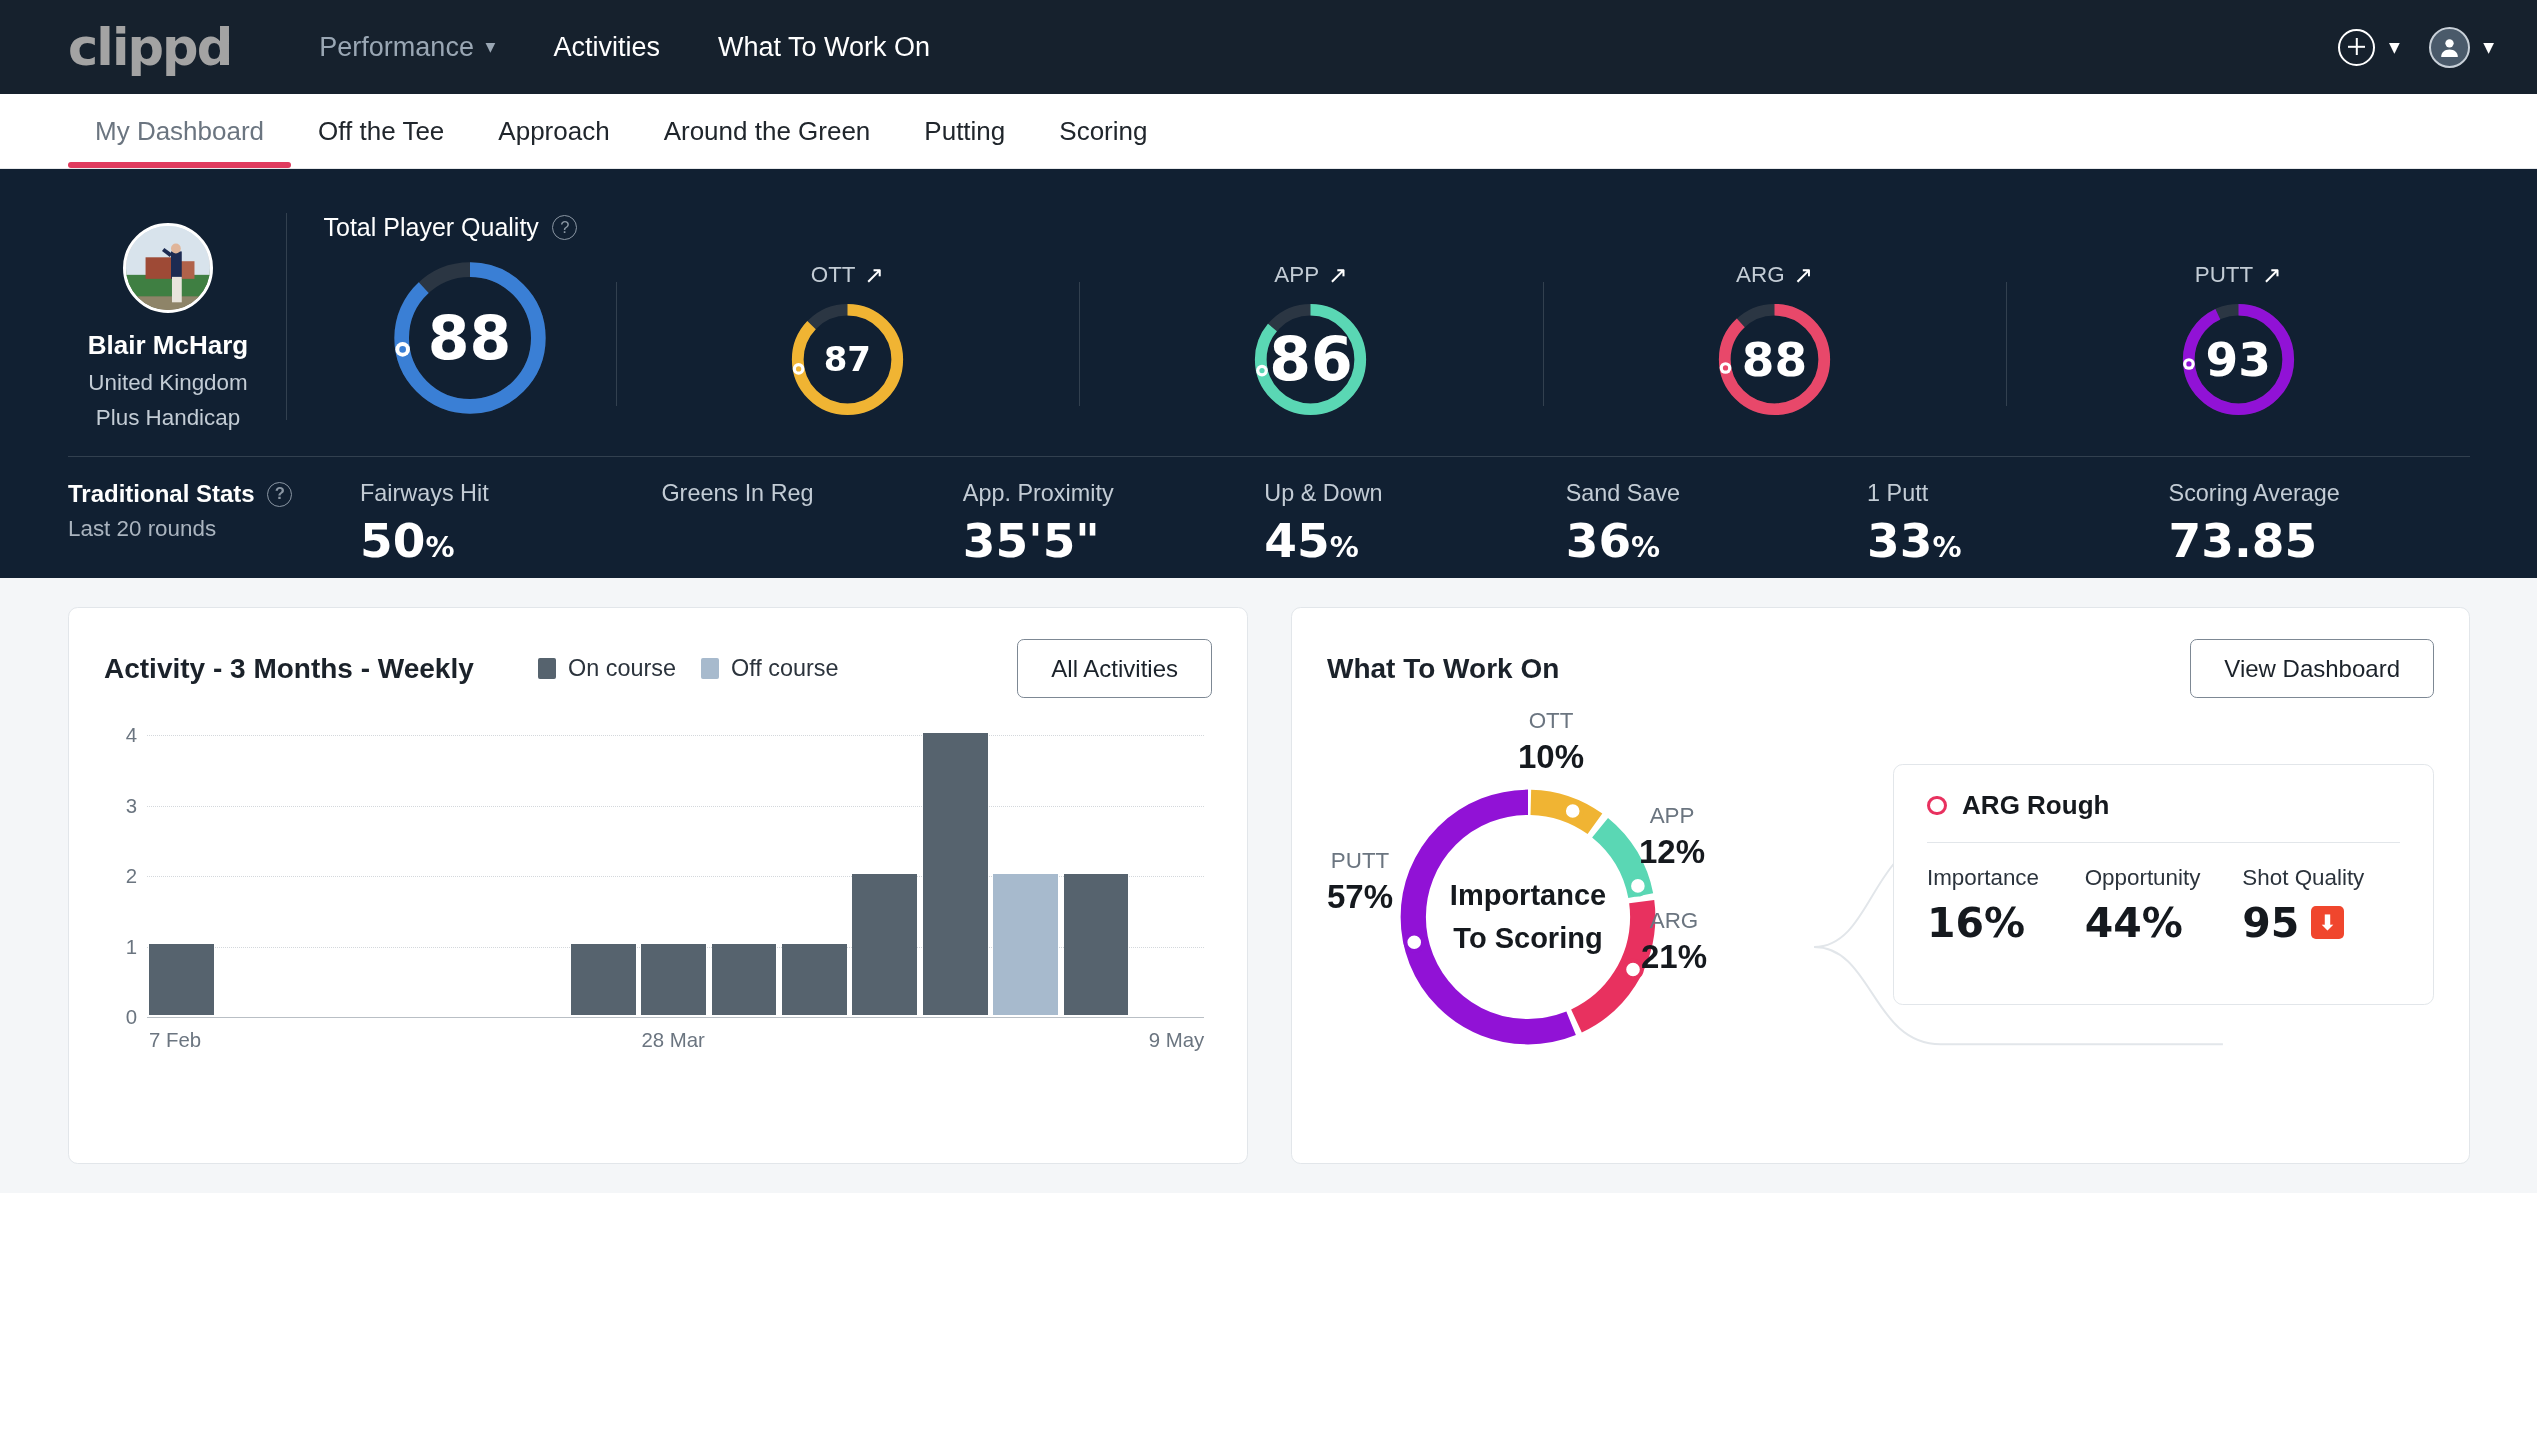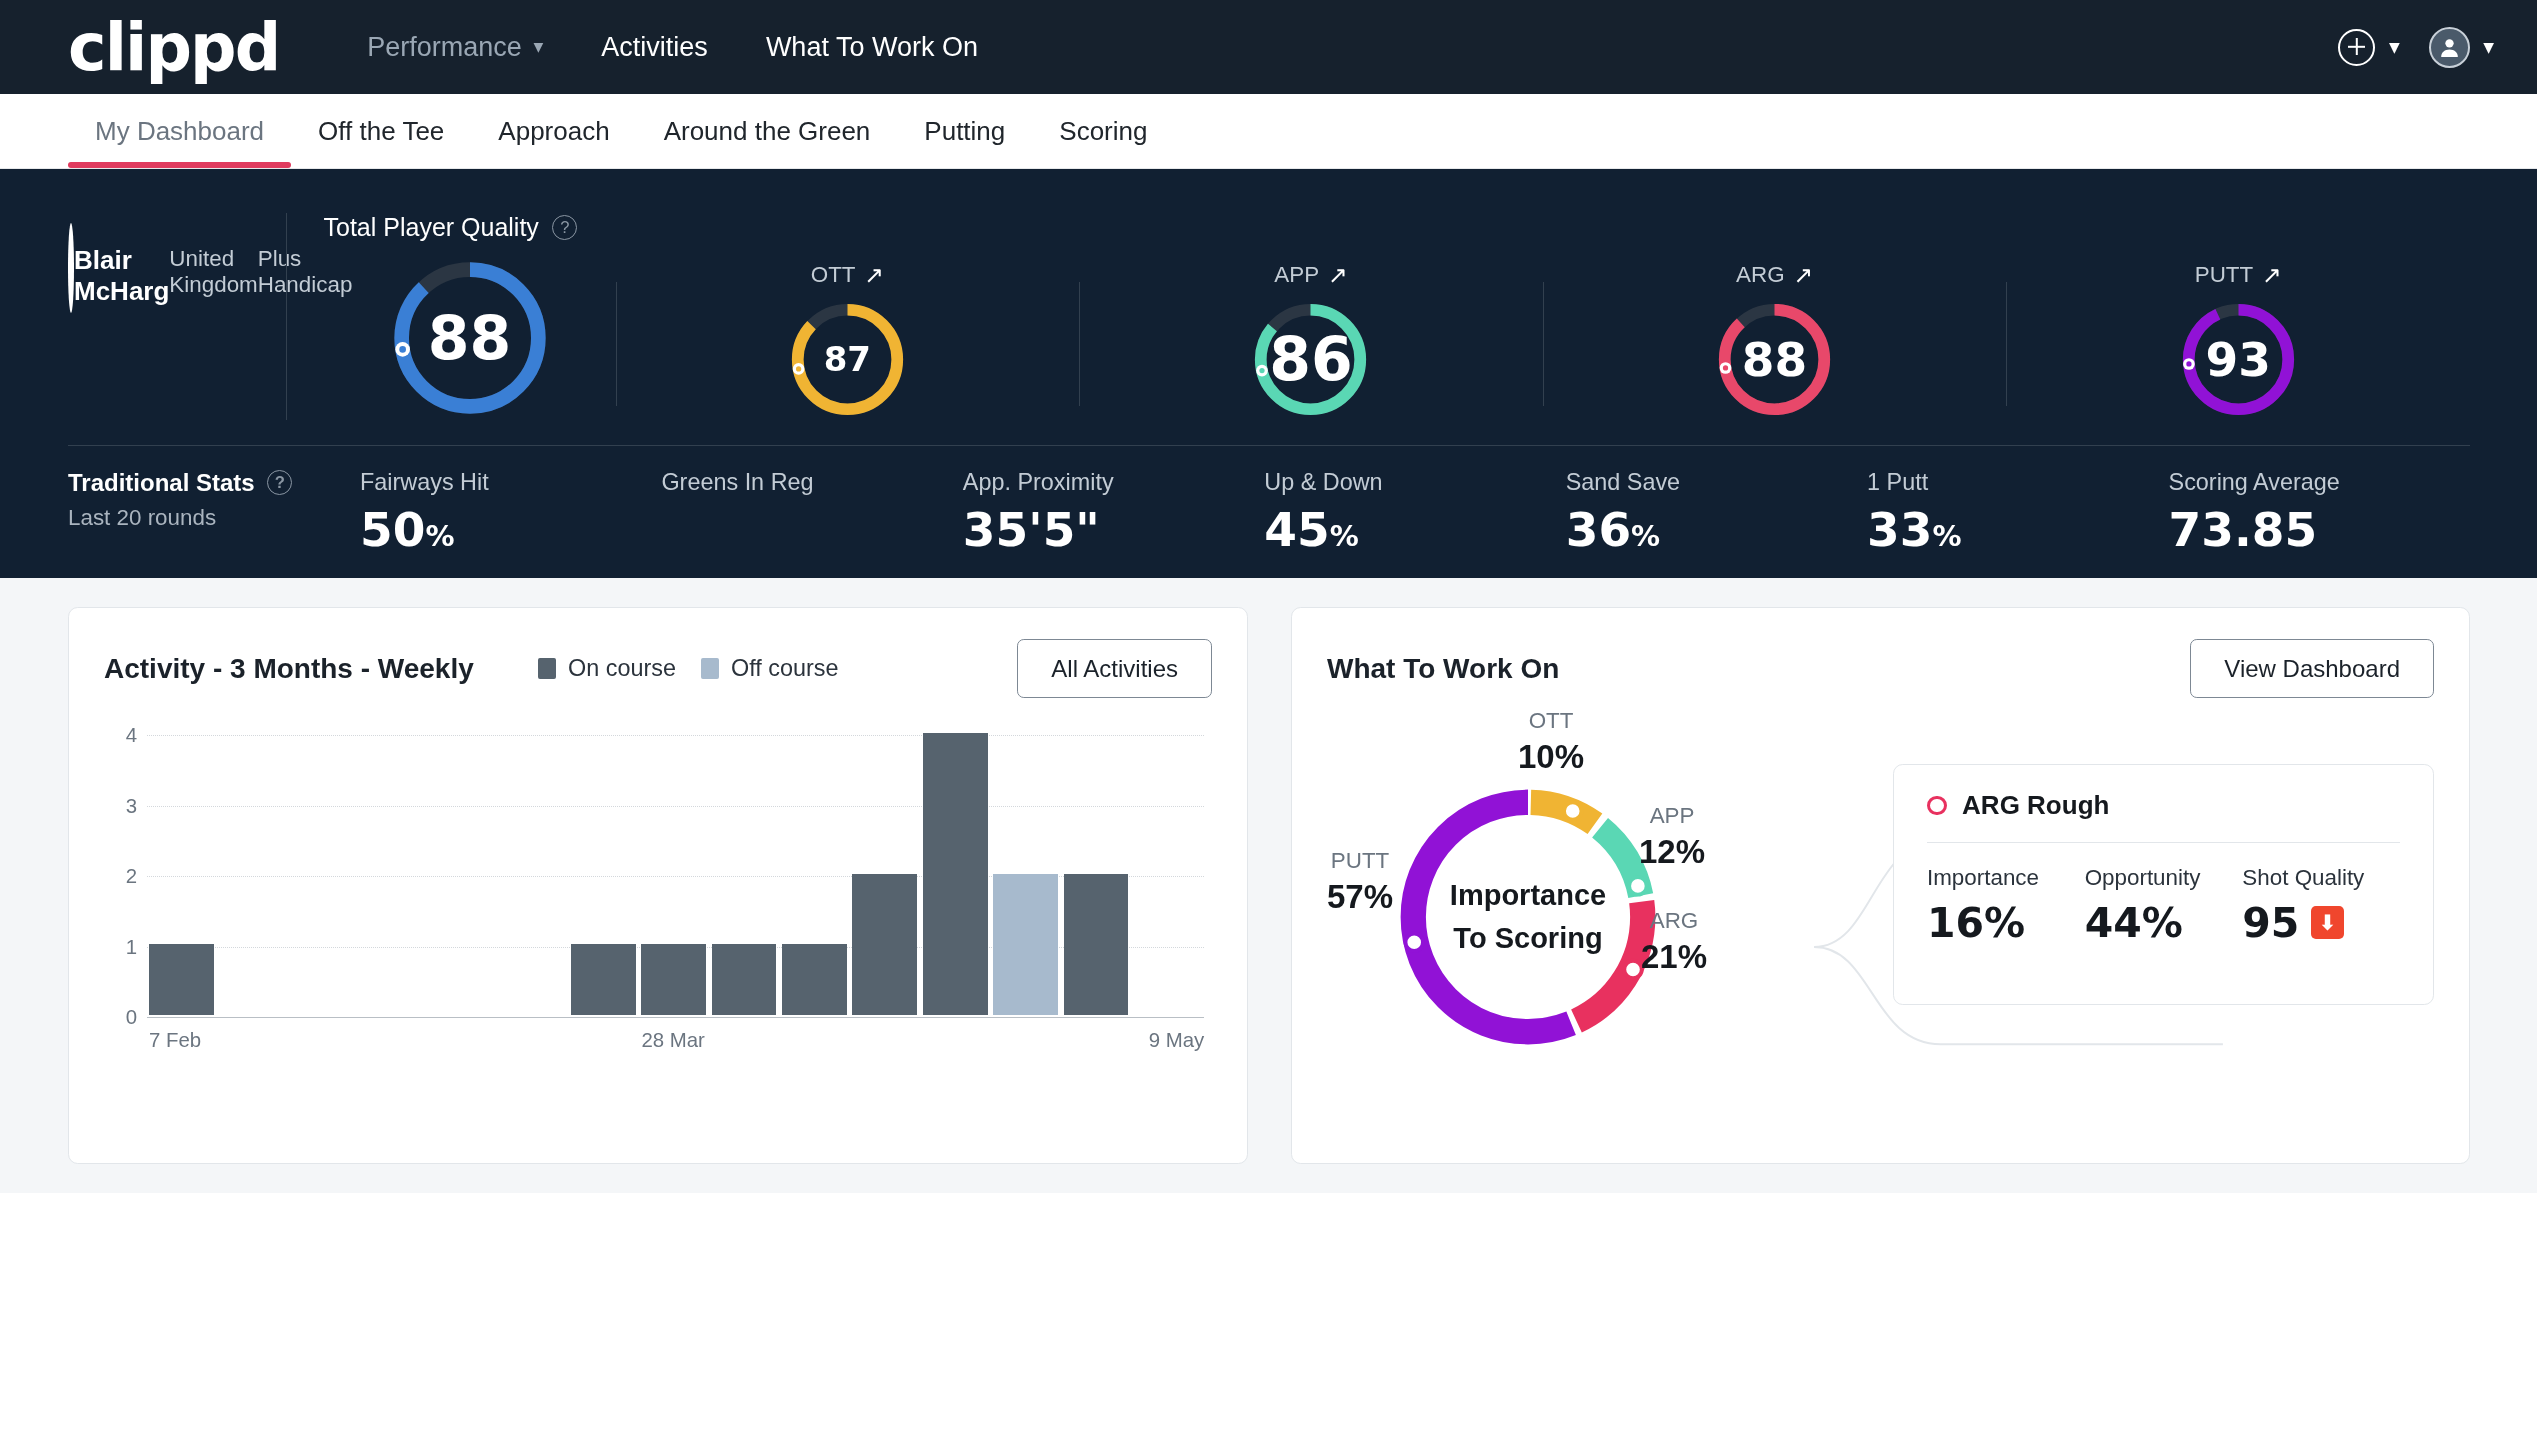--- a/index.html
+++ b/index.html
@@ -13,23 +13,23 @@
   
   .topnav {
     height: 94px;
     background: #16212d;
     display: flex;
     align-items: center;
     padding: 0 39px 0 68px;
     position: relative;
   }
   .logo {
-    font-size: 65px;
+    font-size: 51px;
     font-weight: bold;
-    color: #ffffff;
+    color: #a3a3a3;
     letter-spacing: -1.9px;
     margin-right: 88px;
     font-family: "DejaVu Sans", sans-serif;
   }
   .nav-items { display: flex; align-items: center; gap: 58px; }
   .nav-item {
     font-size: 27px;
     color: #ffffff;
     display: flex;
     align-items: center;
@@ -88,21 +88,21 @@
 
   
   .hero {
     background: #112032;
     padding: 44px 68px 37px 68px;
     height: 409px;
   }
   .hero-top { display: flex; align-items: flex-start; }
   .profile {
     width: 200px;
-    display: flex; flex-direction: row; align-items: center;
+    display: flex; flex-direction: column; align-items: center;
     padding-top: 9.7px;
   }
   .avatar-photo {
     width: 90px; height: 90px; border-radius: 50%;
     border: 3.9px solid #ffffff;
     overflow: hidden;
     position: relative;
     background: linear-gradient(#cfe0ee 0%, #e9d7cf 45%, #3f7a3f 60%, #7a7158 100%);
   }
   .avatar-photo svg { position: absolute; inset: 0; }

